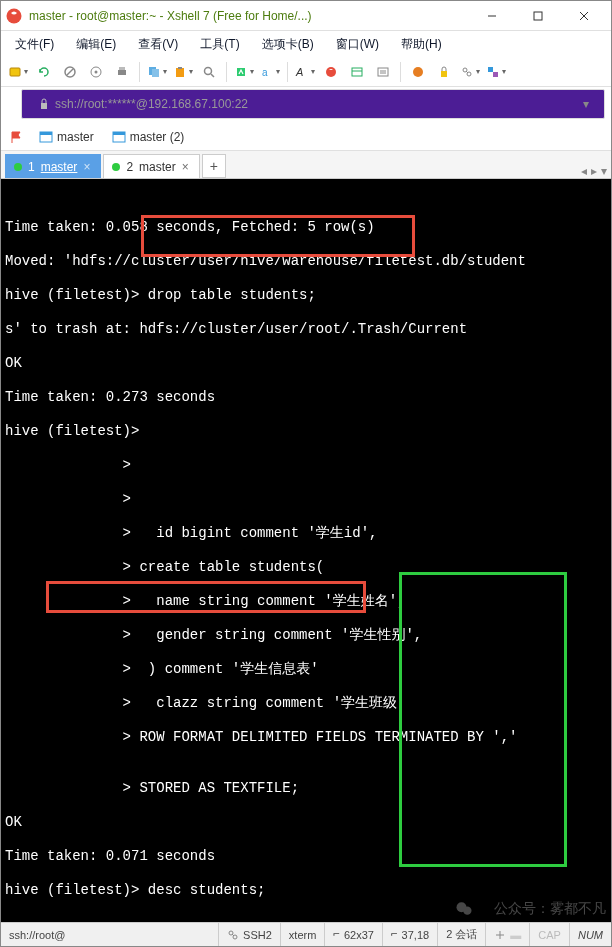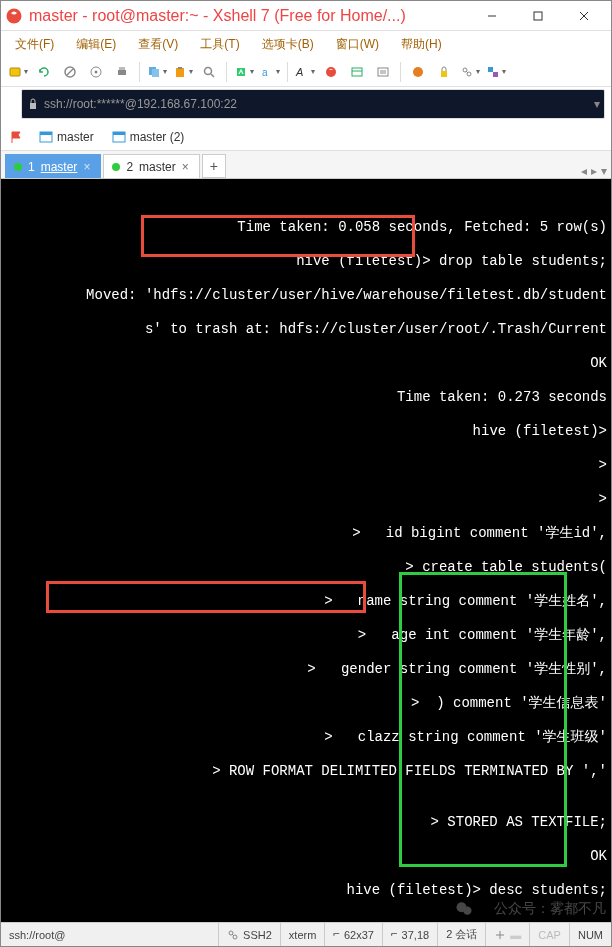--- a/index.html
+++ b/index.html
@@ -3,36 +3,36 @@
 <meta charset="utf-8">
 <style>
 * { margin: 0; padding: 0; box-sizing: border-box; }
 body { font-family: "Microsoft YaHei", "Segoe UI", sans-serif; font-size: 12px; background: #f0f0f0; width: 612px; height: 947px; overflow: hidden; position: relative; }
 
 .window { width: 612px; height: 947px; background: #fff; border: 1px solid #888; display: flex; flex-direction: column; }
 
 
 .titlebar { height: 30px; background: #fff; display: flex; align-items: center; padding: 0 4px; border-bottom: 1px solid #e0e0e0; }
 .titlebar .appicon { width: 18px; height: 18px; margin-right: 6px; }
-.titlebar .title { flex: 1; color: #ef4444; font-size: 16px; }
+.titlebar .title { flex: 1; color: #4d7c0f; font-size: 12px; }
 .winbtns { display: flex; }
 .winbtn { width: 46px; height: 28px; display: flex; align-items: center; justify-content: center; color: #333; }
 
 
 .menubar { height: 26px; display: flex; align-items: center; padding: 0 8px; gap: 10px; }
-.menubar .menu { color: #a16207; padding: 2px 6px; }
+.menubar .menu { color: #0f172a; padding: 2px 6px; }
 
 
 .toolbar1 { height: 30px; display: flex; align-items: center; padding: 0 6px; gap: 4px; border-bottom: 1px solid #e0e0e0; }
 .tbtn { width: 22px; height: 22px; display: inline-flex; align-items: center; justify-content: center; color: #555; border-radius: 2px; font-size: 14px; }
 .tbtn.dd::after { content: "▾"; font-size: 8px; margin-left: 2px; color: #666; }
 .sep { width: 1px; height: 20px; background: #ddd; margin: 0 2px; }
 
 
-.addressbar { height: 30px; display: flex; align-items: center; margin: 2px 6px 4px 20px; background: #0f172a; border: 1px solid #ddd; border-radius: 2px; padding: 0 4px; }
+.addressbar { height: 30px; display: flex; align-items: center; margin: 2px 6px 4px 20px; background: #4c1d95; border: 1px solid #ddd; border-radius: 2px; padding: 0 15px; }
 .addressbar .lock { color: #aaa; margin-right: 4px; }
 .addressbar .addr { flex: 1; color: #999; font-size: 12px; }
 .addressbar .go { color: #888; }
 
 
 .sessionbar { height: 28px; display: flex; align-items: center; padding: 0 6px; gap: 6px; border-bottom: 1px solid #e0e0e0; }
 .sessionbar .sbtn { width: 20px; height: 20px; display: inline-flex; align-items: center; justify-content: center; }
 .sess-item { display: inline-flex; align-items: center; gap: 4px; padding: 2px 6px; color: #333; }
 .sess-icon { width: 14px; height: 14px; }
 
@@ -41,29 +41,29 @@
 .ttab { height: 24px; display: flex; align-items: center; padding: 0 10px 0 8px; gap: 6px; background: #fff; border: 1px solid #ccc; border-bottom: none; font-size: 12px; color: #333; margin-right: 2px; }
 .ttab.active { background: #5aa0e6; color: #fff; border-color: #5aa0e6; }
 .ttab .dot { width: 8px; height: 8px; border-radius: 50%; }
 .ttab.active .name { text-decoration: underline; }
 .ttab .close { font-size: 12px; color: inherit; opacity: 0.7; }
 .addtab { width: 24px; height: 24px; border: 1px solid #ccc; background: #fff; display: flex; align-items: center; justify-content: center; font-size: 14px; color: #555; }
 .ttabs-right { margin-left: auto; display: flex; align-items: center; gap: 4px; color: #888; }
 
 
 .terminal { flex: 1; background: #000; color: #fff; font-family: "Consolas", "Courier New", monospace; font-size: 14px; line-height: 17px; padding: 6px 4px 4px 4px; position: relative; overflow: hidden; white-space: pre; }
-.tline { white-space: pre; text-align: right; }
+.tline { white-space: pre; }
 
 .redbox { position: absolute; border: 3px solid #e74c3c; pointer-events: none; }
 .greenbox { position: absolute; border: 3px solid #2ecc40; pointer-events: none; }
 
 
 .statusbar { height: 24px; background: #f0f0f0; display: flex; align-items: center; font-size: 11px; color: #444; border-top: 1px solid #ccc; }
 .statusbar .spane { padding: 0 8px; border-right: 1px solid #ccc; height: 100%; display: flex; align-items: center; gap: 4px; }
-.statusbar .spane:last-child { border-right: none; }
+.statusbar .spane:last-child { border-right: none; font-style: italic; }
 .statusbar .sicon { width: 12px; height: 12px; display: inline-block; }
 
 
 .watermark { position: absolute; right: 6px; bottom: 28px; color: rgba(200,200,200,0.35); font-size: 14px; font-family: "Microsoft YaHei"; pointer-events: none; display: flex; align-items: center; gap: 20px; }
 .watermark .wicon { width: 20px; height: 20px; opacity: 0.35; }
 </style>
 </head>
 <body>
 
 <div class="window">
@@ -265,39 +265,39 @@
     <div class="ttabs-right">
       <span>◂</span>
       <span>▸</span>
       <span>▾</span>
     </div>
   </div>
 
   <div class="terminal">
 <div class="tline"></div>
 <div class="tline">Time taken: 0.058 seconds, Fetched: 5 row(s)</div>
+<div class="tline">Moved: 'hdfs://cluster/user/hive/warehouse/filetest.db/student</div>
 <div class="tline">hive (filetest)&gt; drop table students;</div>
-<div class="tline">Moved: 'hdfs://cluster/user/hive/warehouse/filetest.db/student</div>
 <div class="tline">s' to trash at: hdfs://cluster/user/root/.Trash/Current</div>
 <div class="tline">OK</div>
 <div class="tline">Time taken: 0.273 seconds</div>
 <div class="tline">hive (filetest)&gt;</div>
 <div class="tline">              &gt;</div>
 <div class="tline">              &gt;</div>
 <div class="tline">              &gt;   id bigint comment '学生id',</div>
 <div class="tline">              &gt; create table students(</div>
 <div class="tline">              &gt;   name string comment '学生姓名',</div>
-<div class="tline">              &gt;   age int comment '学生年龄',</div>
 <div class="tline">              &gt;   gender string comment '学生性别',</div>
 <div class="tline">              &gt;  ) comment '学生信息表'</div>
 <div class="tline">              &gt;   clazz string comment '学生班级'</div>
 <div class="tline">              &gt; ROW FORMAT DELIMITED FIELDS TERMINATED BY ','</div>
 <div class="tline"></div>
 <div class="tline">              &gt; STORED AS TEXTFILE;</div>
 <div class="tline">OK</div>
+<div class="tline">Time taken: 0.071 seconds</div>
 <div class="tline">hive (filetest)&gt; desc students;</div>
 
 
 
 
 
 
 
 
 

